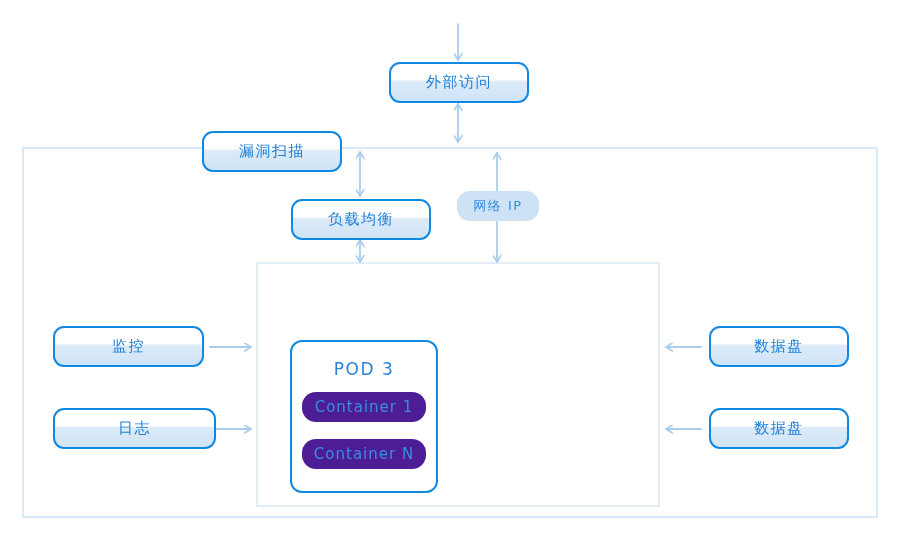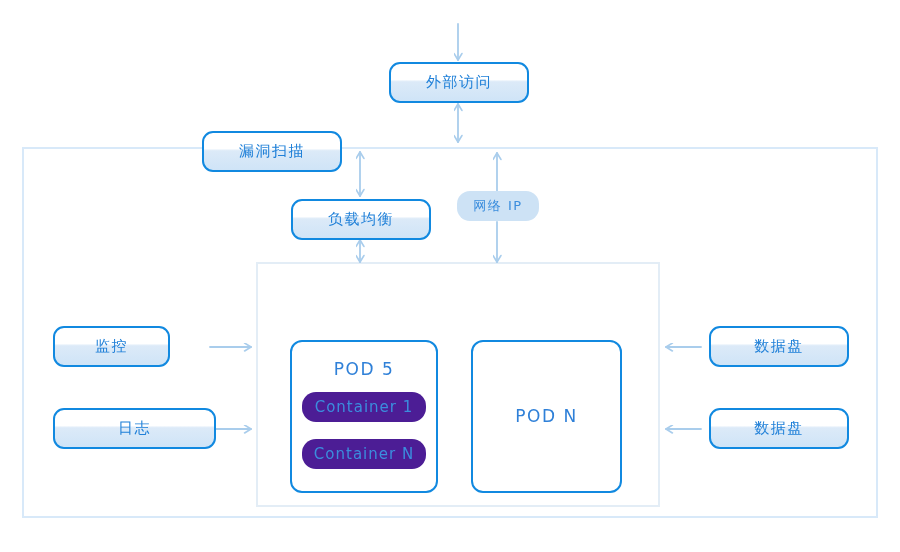--- a/index.html
+++ b/index.html
@@ -156,30 +156,27 @@
 
   <div class="node chip" style="left:202px; top:131px; width:140px; height:41px;">漏洞扫描</div>
 
 
   <div class="node chip" style="left:291px; top:199px; width:140px; height:41px;">负载均衡</div>
 
   <div class="node pill" style="left:457px; top:191px; width:82px; height:30px;">网络 IP</div>
 
 
   <div class="podbox" style="position:absolute; left:290px; top:340px; width:144px; height:149px;">
-    <div class="pod-label" style="top:17px;">POD 5</div>
+    <div class="pod-label" style="top:17px;">POD 3</div>
     <div class="container-pill" style="left:10px; top:50px; width:124px; height:30px;">Container 1</div>
     <div class="container-pill" style="left:10px; top:97px; width:124px; height:30px;">Container N</div>
   </div>
 
-  <div class="podbox" style="position:absolute; left:471px; top:340px; width:147px; height:149px; align-items:center;">
-    <div class="pod-label" style="top:64px;">POD N</div>
-  </div>
 
-  <div class="node chip" style="left:53px; top:326px; width:117px; height:41px;">监控</div>
+  <div class="node chip" style="left:53px; top:326px; width:151px; height:41px;">监控</div>
 
   <div class="node chip" style="left:53px; top:408px; width:163px; height:41px;">日志</div>
 
   <div class="node chip" style="left:709px; top:326px; width:140px; height:41px;">数据盘</div>
 
   <div class="node chip" style="left:709px; top:408px; width:140px; height:41px;">数据盘</div>
 
 </div>
 
 </body></html>

